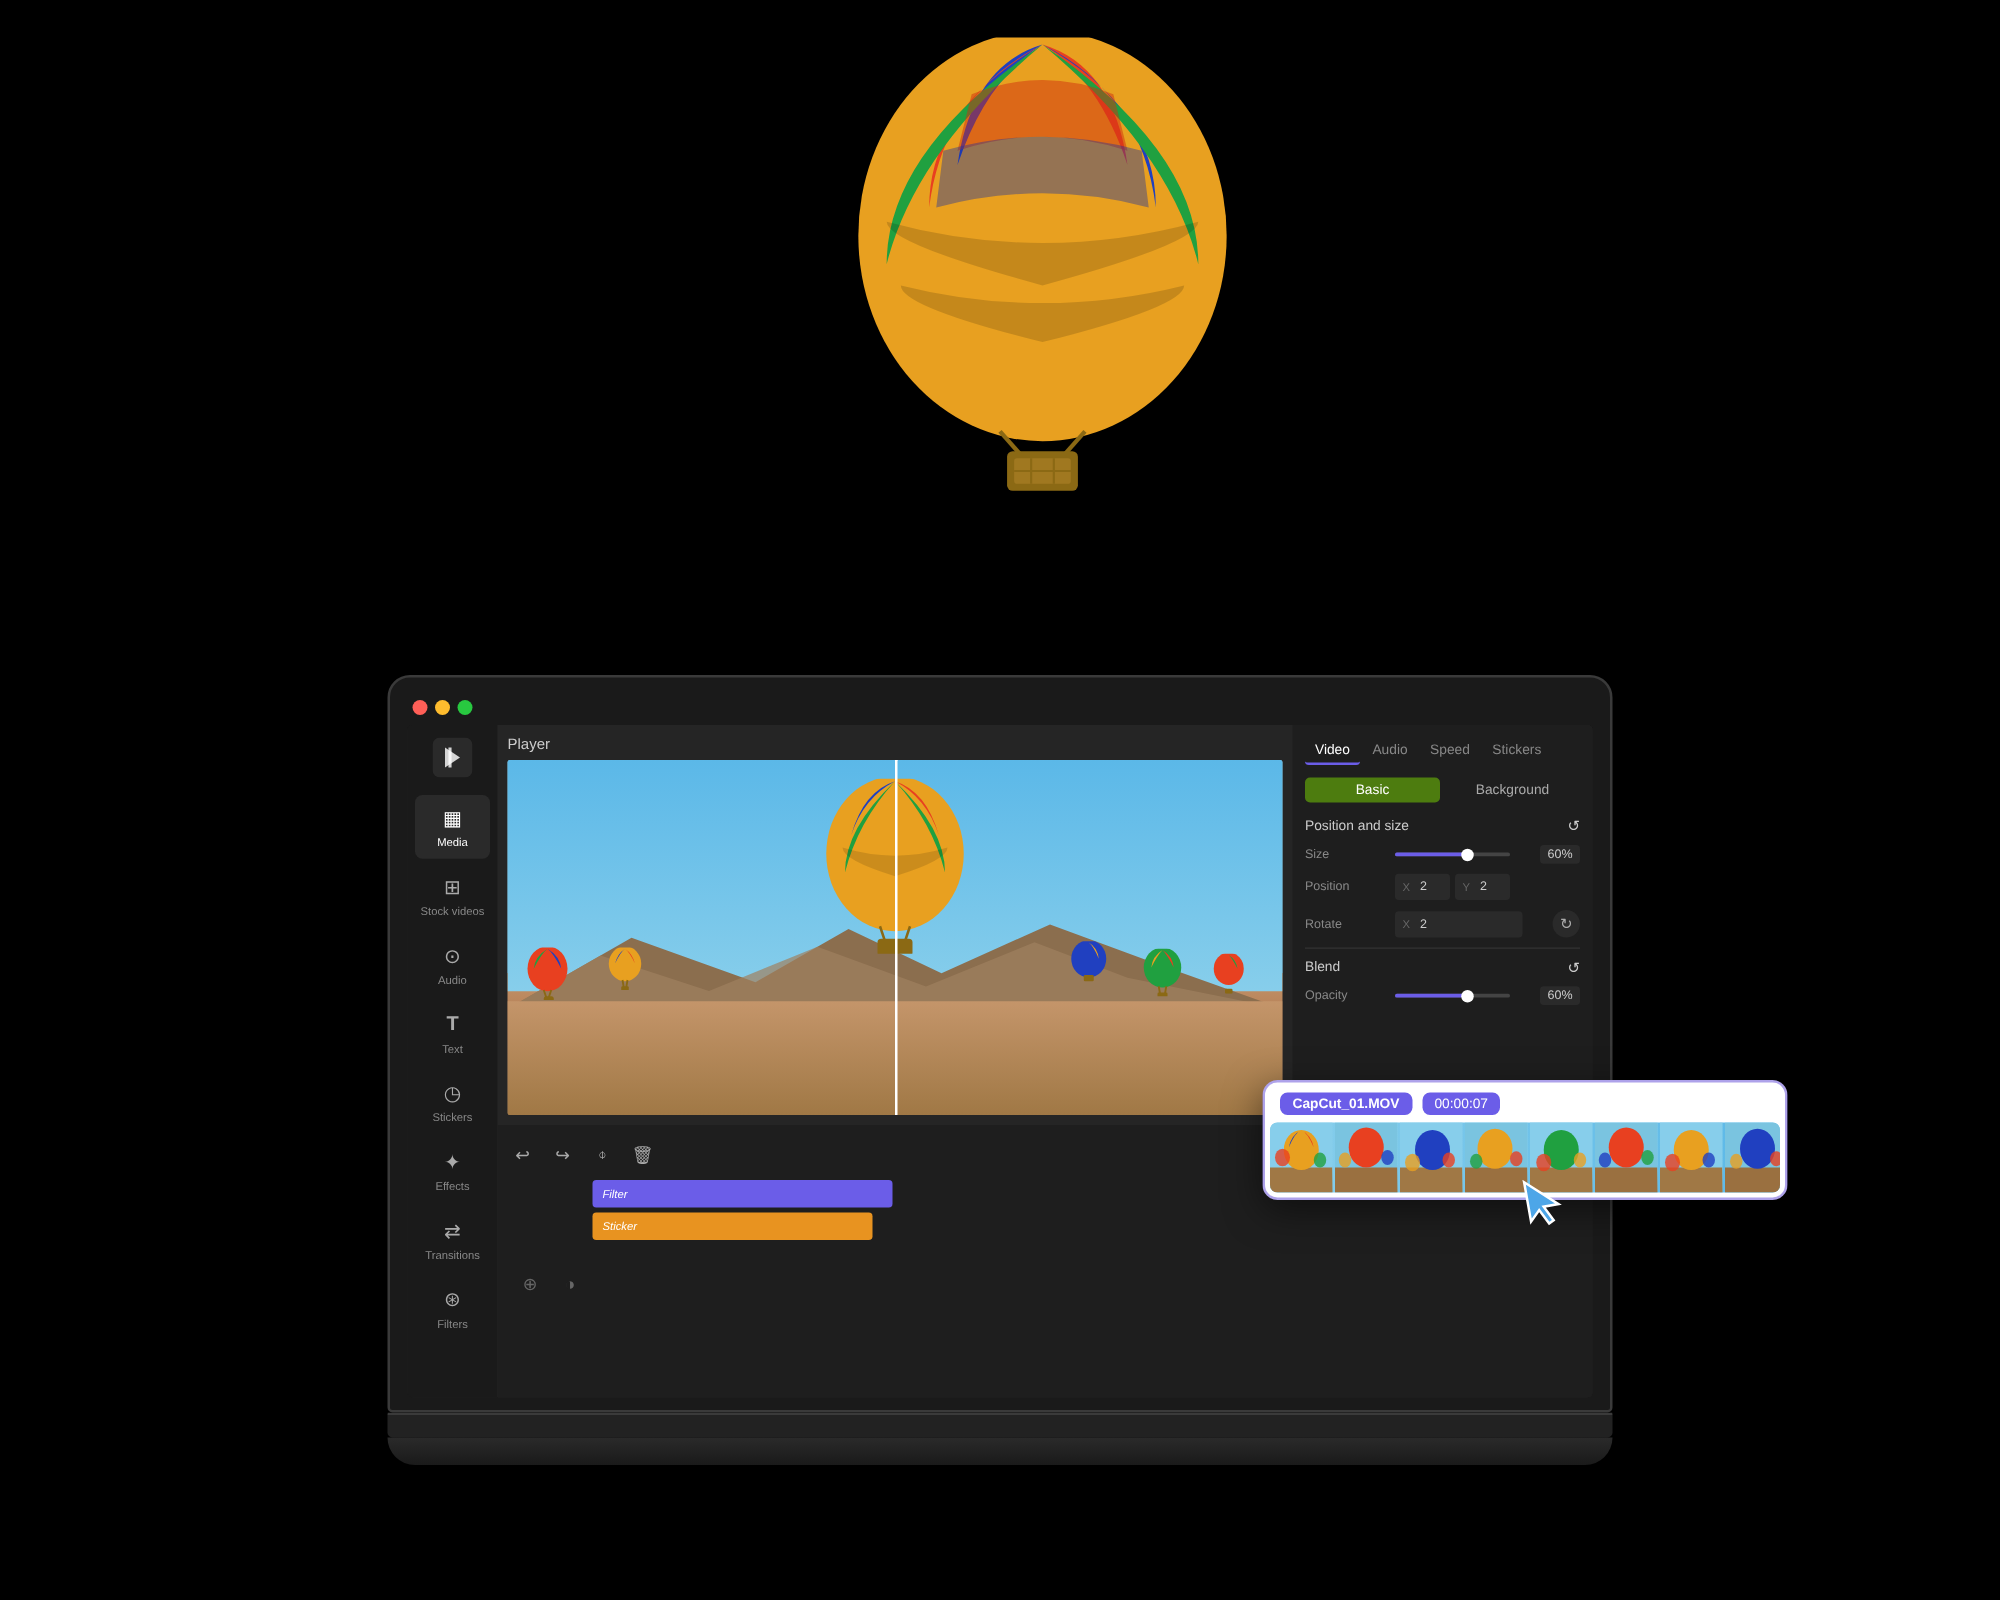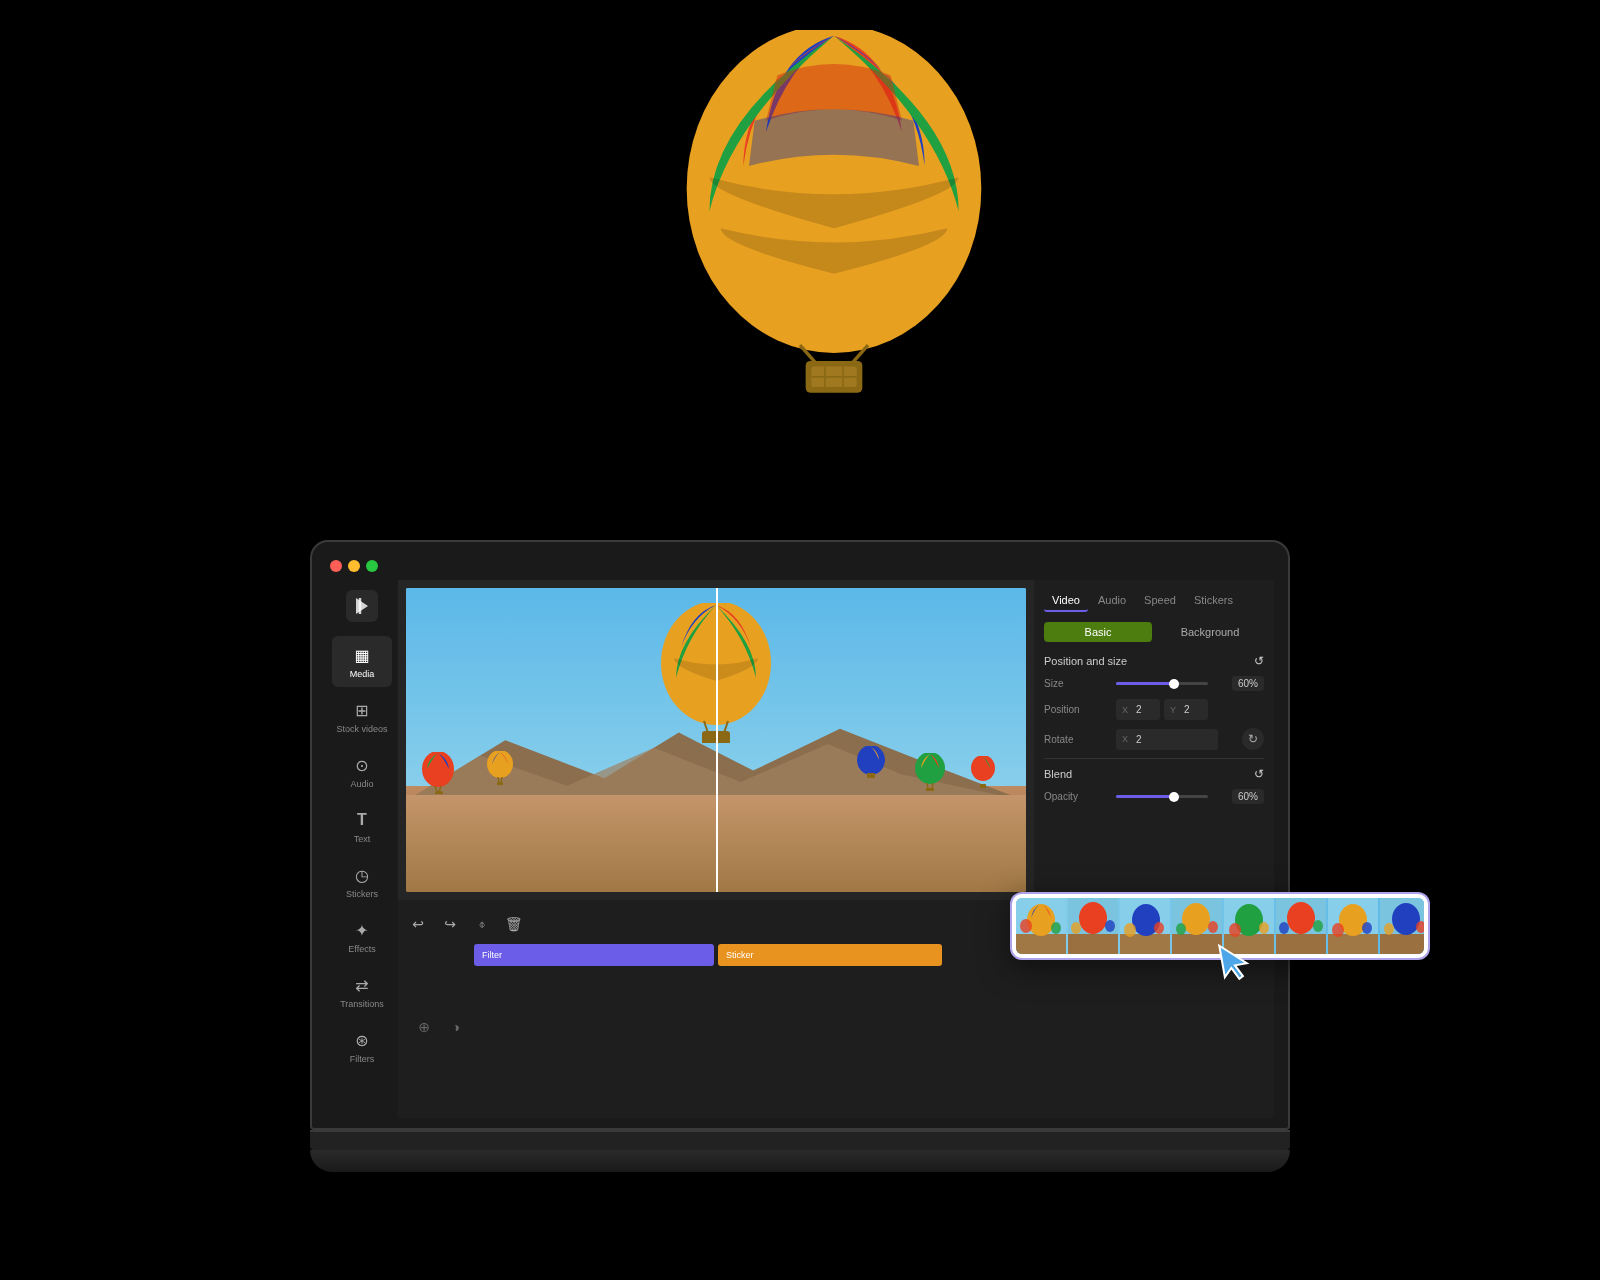--- a/index.html
+++ b/index.html
@@ -349,22 +349,23 @@
     }
 
     .ruler-mark {
       font-size: 8px;
       color: #666;
       position: absolute;
     }
 
     .timeline-tracks {
       display: flex;
-      flex-direction: row;
+      flex-direction: column;
       gap: 4px;
+      font-style: italic;
     }
 
     .track {
       height: 22px;
       border-radius: 3px;
       display: flex;
       align-items: center;
       padding: 0 8px;
       font-size: 9px;
       color: #fff;
@@ -618,20 +619,21 @@
             <div class="icon-area">⊛</div>
             <span class="sidebar-label">Filters</span>
           </div>
         </div>
 
         <div class="main-content">
 
           <div class="top-area">
 
             <div class="player-section">
+              <div class="player-title">Player</div>
               <div class="player-video">
 
                 <div class="sky"></div>
 
                 <div class="mountain-layer">
                   <svg viewBox="0 0 500 100" preserveAspectRatio="none" width="100%" height="100%" xmlns="http://www.w3.org/2000/svg">
                     <polygon points="0,100 80,20 160,70 220,10 280,60 350,5 420,50 500,100" fill="#8B6E4E"></polygon>
                     <polygon points="0,100 60,40 130,80 200,30 270,75 340,25 400,65 500,100" fill="#a08060" opacity="0.7"></polygon>
                   </svg>
                 </div>
@@ -804,20 +806,24 @@
           </div>
         </div>
       </div>
     </div>
 
     <div class="laptop-hinge"></div>
     <div class="laptop-base"></div>
   </div>
 
   <div class="clip-preview">
+    <div class="clip-preview-header">
+      <span class="clip-name">CapCut_01.MOV</span>
+      <span class="clip-time">00:00:07</span>
+    </div>
     <div class="clip-filmstrip">
 
       <div class="filmstrip-frame">
         <svg viewBox="0 0 50 56" xmlns="http://www.w3.org/2000/svg" width="50" height="56">
           <rect width="50" height="56" fill="#87CEEB"></rect>
           <rect y="36" width="50" height="20" fill="#a07845"></rect>
           <ellipse cx="25" cy="22" rx="14" ry="16" fill="#e8a020"></ellipse>
           <path d="M25 6 Q33 10 35 20 Q30 8 25 6Z" fill="#e84020"></path>
           <path d="M25 6 Q17 10 15 20 Q20 8 25 6Z" fill="#2040c0"></path>
           <ellipse cx="10" cy="28" rx="6" ry="7" fill="#e84020" opacity="0.8"></ellipse>

